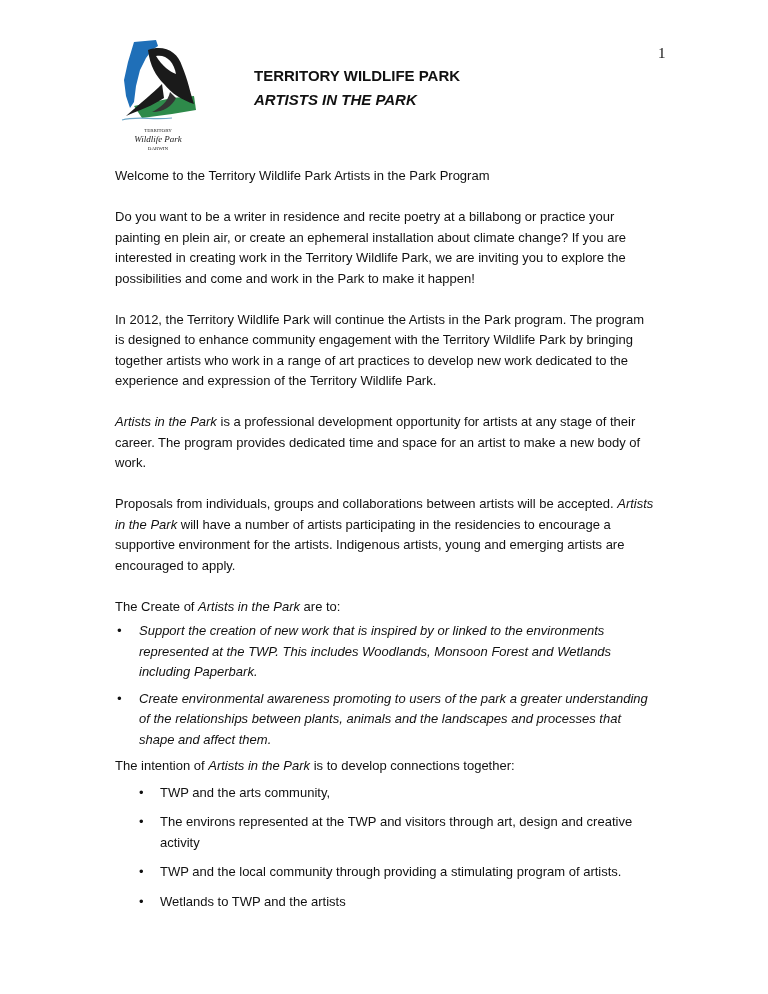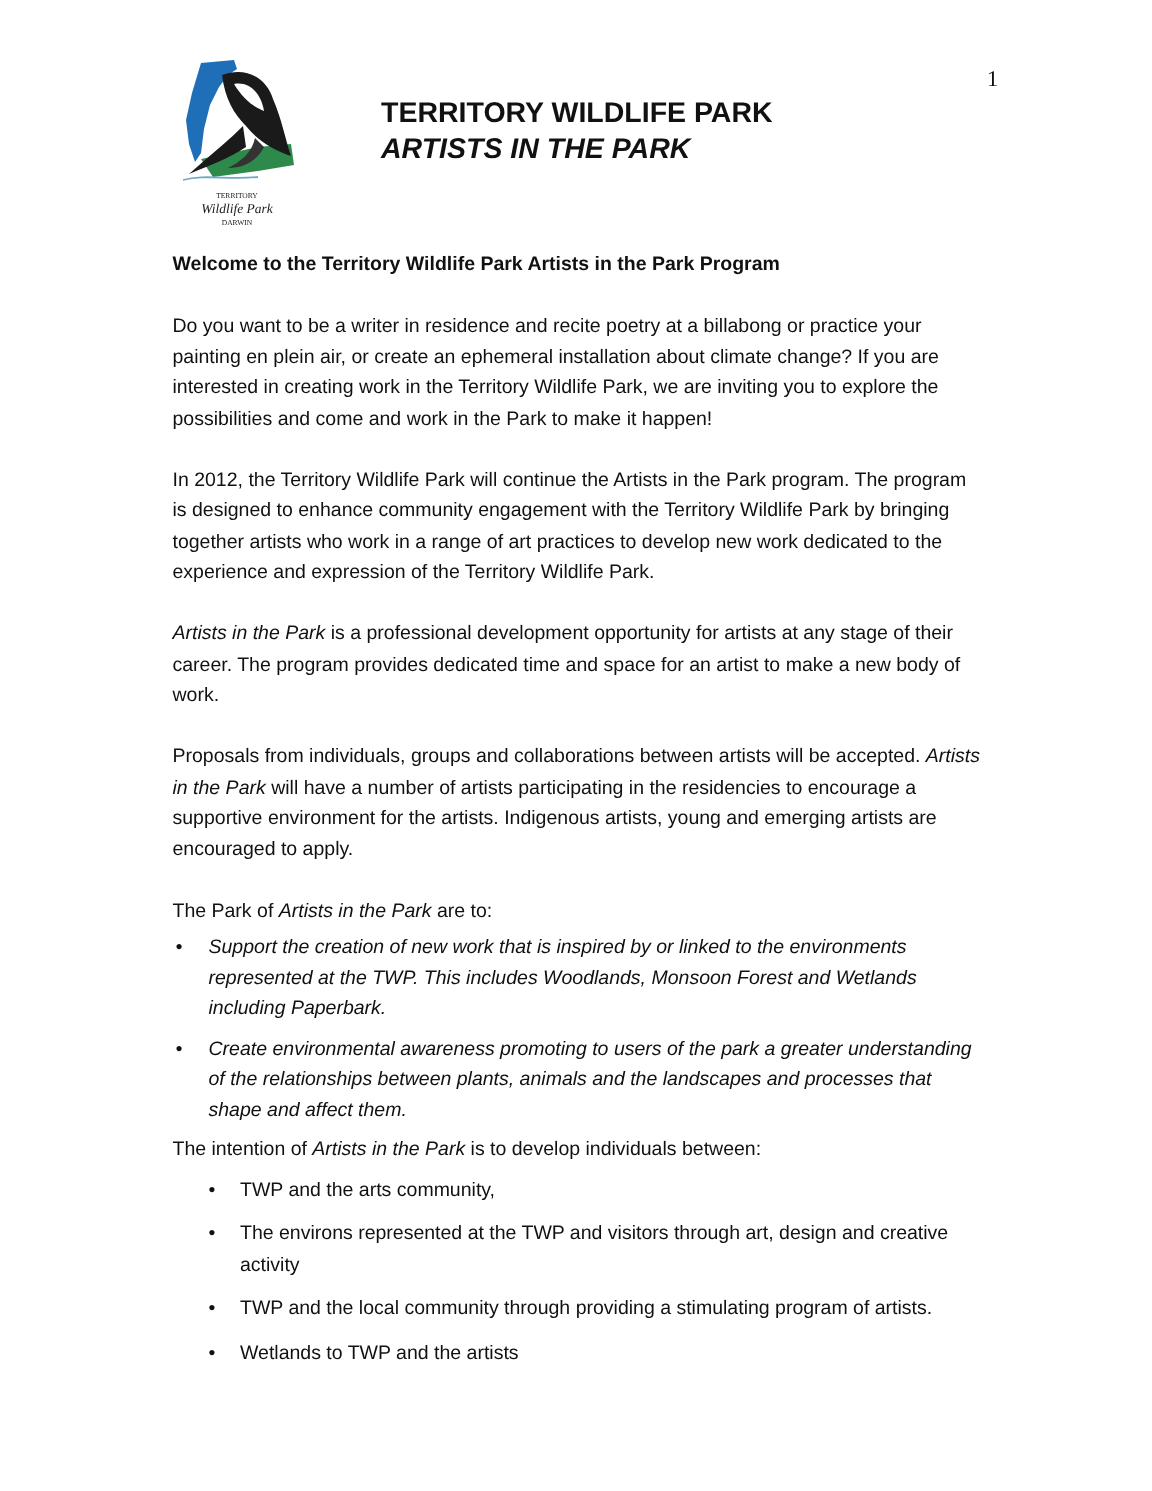--- a/index.html
+++ b/index.html
@@ -1,24 +1,24 @@
 <!DOCTYPE html>
 <html><head>
   <meta charset="utf-8">
   <style>
     html, body { margin: 0; padding: 0; background: #ffffff; }
     body { width: 768px; height: 994px; position: relative; overflow: hidden;
       font-family: "Liberation Sans", sans-serif; color: #111; }
     .page-num { position: absolute; left: 658px; top: 45px; font-family: "Liberation Serif", serif; font-size: 15px; }
     .logo { position: absolute; left: 112px; top: 36px; width: 92px; height: 118px; }
-    .title-block { position: absolute; left: 254px; top: 64px; font-weight: bold; font-size: 19px; line-height: 24px; }
+    .title-block { position: absolute; left: 254px; top: 64px; font-weight: bold; font-size: 15px; line-height: 24px; }
     .title-block .italic { font-style: italic; }
     .content { position: absolute; left: 115px; top: 166px; width: 540px; font-size: 13px; line-height: 20.5px; }
     .content p { margin: 0 0 20.5px 0; }
-    .welcome { font-weight: bold; }
+    .welcome { font-weight: normal; }
     .goals-list { list-style: none; margin: 0; padding: 0; }
     .goals-list li { position: relative; padding-left: 24px; margin-bottom: 6px; font-style: italic; }
     .goals-list li::before { content: "\2022"; position: absolute; left: 2px; font-size: 13px; }
     .intent-list { list-style: none; margin: 6px 0 0 0; padding: 0; }
     .intent-list li { position: relative; padding-left: 45px; margin-bottom: 9px; }
     .intent-list li::before { content: "\2022"; position: absolute; left: 24px; font-size: 13px; }
     .goals-intro { margin-bottom: 4px !important; }
     .intent-intro { margin-top: 0 !important; margin-bottom: 0 !important; }
     em { font-style: italic; }
   </style>
@@ -47,26 +47,26 @@
   <div class="italic">ARTISTS IN THE PARK</div>
 </div>
 
 <div class="content">
   <p class="welcome">Welcome to the Territory Wildlife Park Artists in the Park Program</p>
   <p>Do you want to be a writer in residence and recite poetry at a billabong or practice your painting en plein air, or create an ephemeral installation about climate change? If you are interested in creating work in the Territory Wildlife Park, we are inviting you to explore the possibilities and come and work in the Park to make it happen!</p>
   <p>In 2012, the Territory Wildlife Park will continue the Artists in the Park program. The program is designed to enhance community engagement with the Territory Wildlife Park by bringing together artists who work in a range of art practices to develop new work dedicated to the experience and expression of the Territory Wildlife Park.</p>
   <p><em>Artists in the Park</em><span> is a professional development opportunity for artists at any stage of their career. The program provides dedicated time and space for an artist to make a new body of work.</span></p>
   <p><span>Proposals from individuals, groups and collaborations between artists will be accepted. </span><em>Artists in the Park</em><span> will have a number of artists participating in the residencies to encourage a supportive environment for the artists. Indigenous artists, young and emerging artists are encouraged to apply.</span></p>
 
-  <p class="goals-intro"><span>The Park of </span><em>Artists in the Park</em><span> are to:</span></p>
+  <p class="goals-intro"><span>The Create of </span><em>Artists in the Park</em><span> are to:</span></p>
   <ul class="goals-list">
     <li>Support the creation of new work that is inspired by or linked to the environments represented at the TWP. This includes Woodlands, Monsoon Forest and Wetlands including Paperbark.</li>
     <li>Create environmental awareness promoting to users of the park a greater understanding of the relationships between plants, animals and the landscapes and processes that shape and affect them.</li>
   </ul>
 
-  <p class="intent-intro"><span>The intention of </span><em>Artists in the Park</em><span> is to develop individuals between:</span></p>
+  <p class="intent-intro"><span>The intention of </span><em>Artists in the Park</em><span> is to develop connections together:</span></p>
   <ul class="intent-list">
     <li>TWP and the arts community,</li>
     <li>The environs represented at the TWP and visitors through art, design and creative activity</li>
     <li>TWP and the local community through providing a stimulating program of artists.</li>
     <li>Wetlands to TWP and the artists</li>
   </ul>
 </div>
 
 </body></html>

